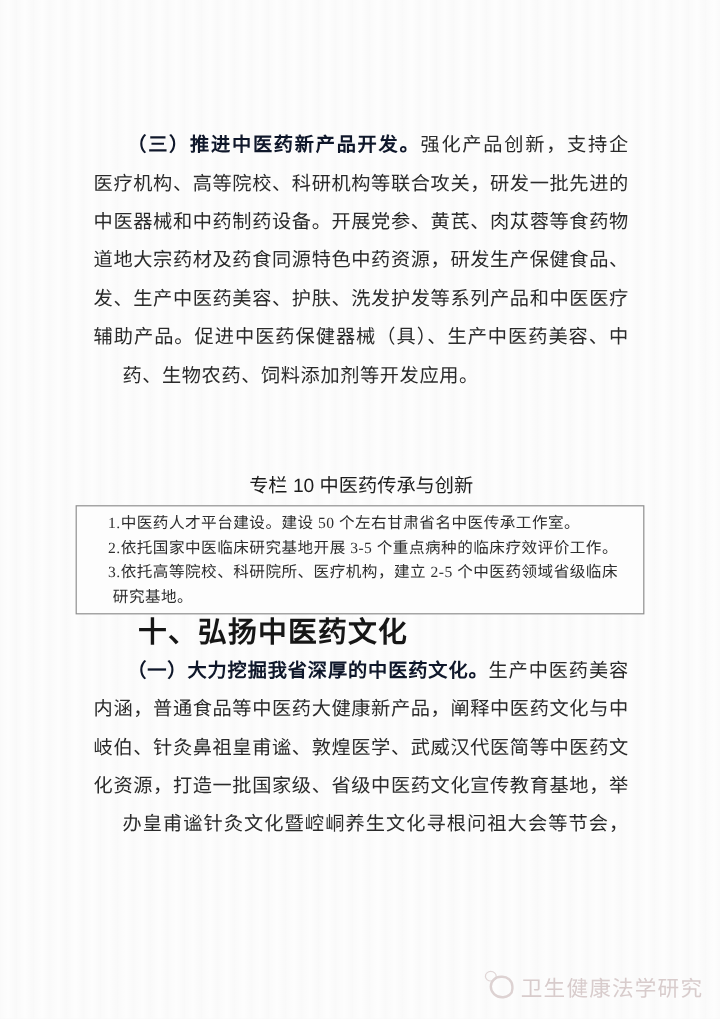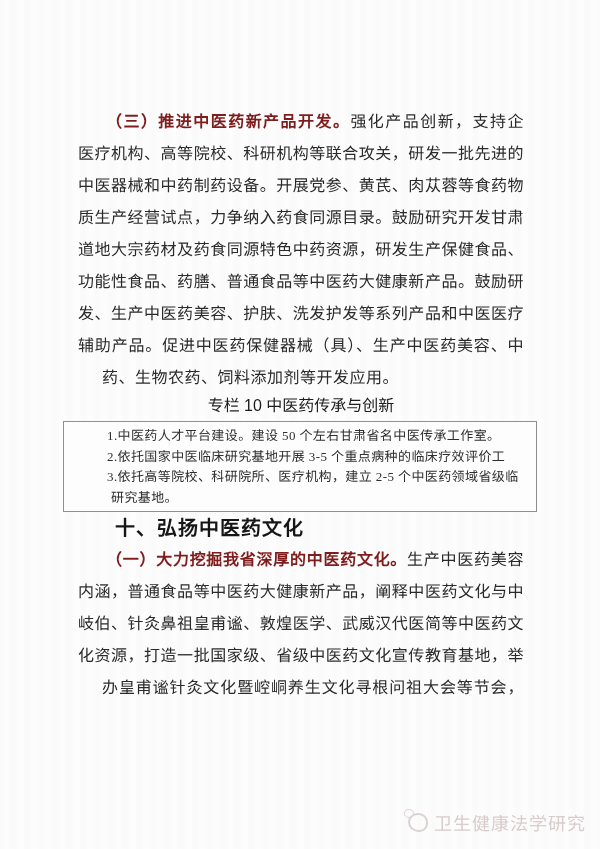--- a/index.html
+++ b/index.html
@@ -38,61 +38,61 @@
 
   .line {
     text-align: justify;
     text-align-last: justify;
     text-justify: inter-character;
     height: 32px;
     overflow: hidden;
   }
   .line.last { text-align-last: left; margin-left: 24px; }
   .line.ind { text-indent: 28px; }
-  .line span.b { font-weight: bold; color: #7f1d1d; }
+  .line span.b { font-weight: bold; color: #0f172a; }
 
   .box-title {
     position: absolute;
     top: 394px; left: 78px; width: 446px;
     text-align: center;
     font-family: "Liberation Sans", "DejaVu Sans", sans-serif;
     font-weight: normal;
     font-size: 16px;
     line-height: 24px;
     color: #1c1c1c;
   }
 
   .feature-box {
     position: absolute;
     top: 421px; left: 63px;
     width: 474px; height: 91px;
     box-sizing: border-box;
     border: 1px solid #8f8f8f;
     background: #fdfdfd;
-    padding: 4px 9px 3px 23px;
+    padding: 4px 9px 3px 6px;
     font-size: 13px;
     line-height: 20.5px;
     letter-spacing: 0.4px;
     color: #2e2e2e;
   }
   .feature-box .line {
     height: 20.5px;
     text-align: left;
     text-align-last: left;
   }
   .feature-box .line.ind { text-indent: 20px; }
 
   .section-heading {
     position: absolute;
     top: 513px; left: 78px; width: 446px;
     padding-left: 37px;
     box-sizing: border-box;
     font-family: "Liberation Sans", "DejaVu Sans", sans-serif;
     font-weight: bold;
-    font-size: 20px;
+    font-size: 24px;
     line-height: 30px;
     letter-spacing: 1px;
     color: #161616;
   }
 
   .watermark {
     position: absolute;
     right: 14px; top: 809px;
     display: flex;
     gap: 6px;
@@ -124,23 +124,21 @@
 </style>
 </head>
 <body>
 
 <div class="page">
 
   <div class="para para1">
       <div class="line ind"><span class="b">（三）推进中医药新产品开发。</span><span>强化产品创新，支持企业、</span></div>
       <div class="line"><span>医疗机构、高等院校、科研机构等联合攻关，研发一批先进的</span></div>
       <div class="line"><span>中医器械和中药制药设备。开展党参、黄芪、肉苁蓉等食药物</span></div>
-      <div class="line"><span>质生产经营试点，力争纳入药食同源目录。鼓励研究开发甘肃</span></div>
       <div class="line"><span>道地大宗药材及药食同源特色中药资源，研发生产保健食品、</span></div>
-      <div class="line"><span>功能性食品、药膳、普通食品等中医药大健康新产品。鼓励研</span></div>
       <div class="line"><span>发、生产中医药美容、护肤、洗发护发等系列产品和中医医疗</span></div>
       <div class="line"><span>辅助产品。促进中医药保健器械（具）、生产中医药美容、中兽</span></div>
       <div class="line last"><span>药、生物农药、饲料添加剂等开发应用。</span></div>
     </div>
 
   <div class="box-title">专栏 10 中医药传承与创新</div>
 
   <div class="feature-box">
       <div class="line ind"><span>1.中医药人才平台建设。建设 50 个左右甘肃省名中医传承工作室。</span></div>
       <div class="line ind"><span>2.依托国家中医临床研究基地开展 3-5 个重点病种的临床疗效评价工作。</span></div>

